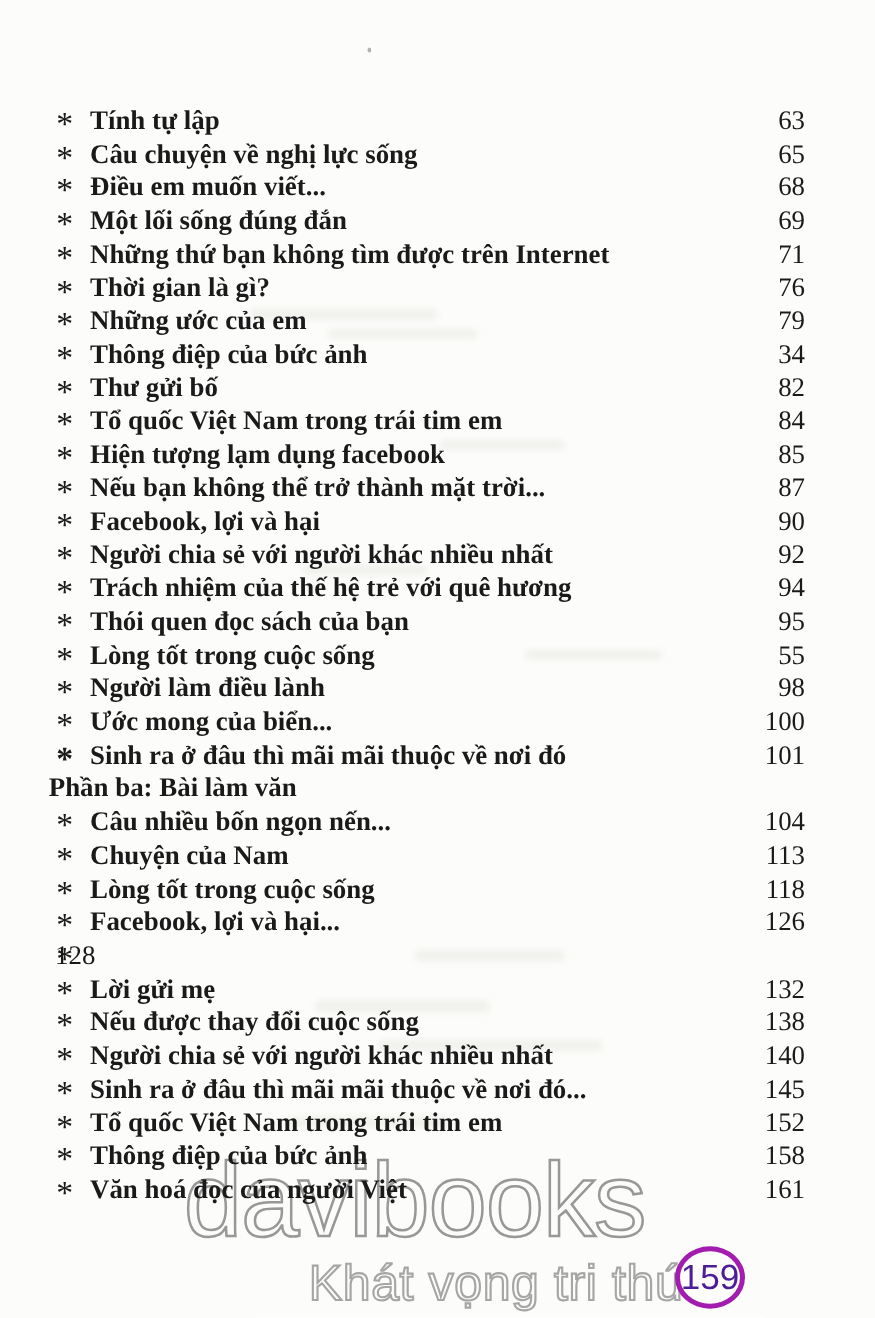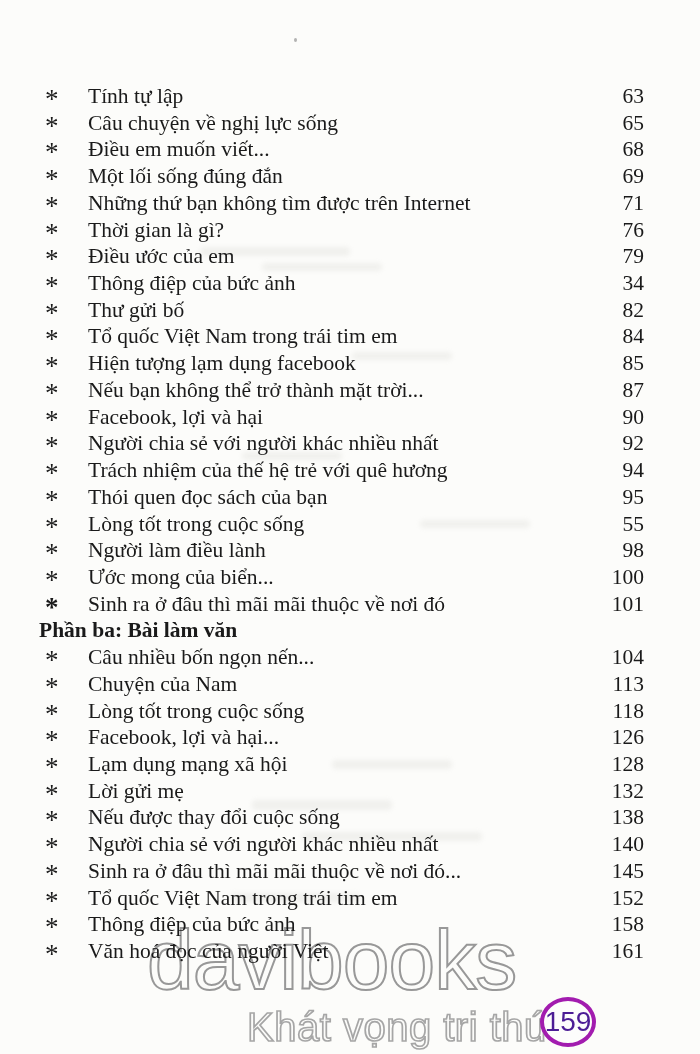--- a/index.html
+++ b/index.html
@@ -21,21 +21,21 @@
   .badge { position:absolute; z-index:2; left:540px; top:997px; width:56px; height:50px;
            border:4px solid #a21caf; border-radius:50%; background:#fdfdfc;
            display:flex; align-items:center; justify-content:center;
            font-family:"Liberation Sans","DejaVu Sans",sans-serif; font-size:28px; color:#4c1d95; }
 
   
   .toc { position:absolute; z-index:3; top:83px; left:44px; right:56px; color:#1a1a1a; }
   .row { position:relative; height:26.72px; line-height:26.72px; display:flex; white-space:nowrap; font-size:21.5px; }
   .marker { position:absolute; left:1px; top:3px; font-size:27px; line-height:26.72px; }
   .marker.bold { font-weight:700; }
-  .title { margin-left:44px; flex:1 1 auto; }
+  .title { margin-left:28px; flex:1 1 auto;font-weight:bold; }
   .pnum { flex:0 0 auto; }
   .row.heading { font-weight:700;align-items:center; }
   .row.heading .htxt { margin-left:-5px; }
 </style>
 </head>
 <body>
 
 <div class="page">
 
   <span class="dot" style="left:294px; top:38px;"></span>
@@ -82,21 +82,21 @@
         <span class="title">Những thứ bạn không tìm được trên Internet</span>
         <span class="pnum">71</span>
       </div>
     <div class="row">
         <span class="marker">*</span>
         <span class="title">Thời gian là gì?</span>
         <span class="pnum">76</span>
       </div>
     <div class="row">
         <span class="marker">*</span>
-        <span class="title">Điều ước của em</span>
+        <span class="title">Những ước của em</span>
         <span class="pnum">79</span>
       </div>
     <div class="row">
         <span class="marker">*</span>
         <span class="title">Thông điệp của bức ảnh</span>
         <span class="pnum">34</span>
       </div>
     <div class="row">
         <span class="marker">*</span>
         <span class="title">Thư gửi bố</span>
@@ -177,21 +177,20 @@
         <span class="title">Lòng tốt trong cuộc sống</span>
         <span class="pnum">118</span>
       </div>
     <div class="row">
         <span class="marker">*</span>
         <span class="title">Facebook, lợi và hại...</span>
         <span class="pnum">126</span>
       </div>
     <div class="row">
         <span class="marker">*</span>
-        <span class="title">Lạm dụng mạng xã hội</span>
         <span class="pnum">128</span>
       </div>
     <div class="row">
         <span class="marker">*</span>
         <span class="title">Lời gửi mẹ</span>
         <span class="pnum">132</span>
       </div>
     <div class="row">
         <span class="marker">*</span>
         <span class="title">Nếu được thay đổi cuộc sống</span>

